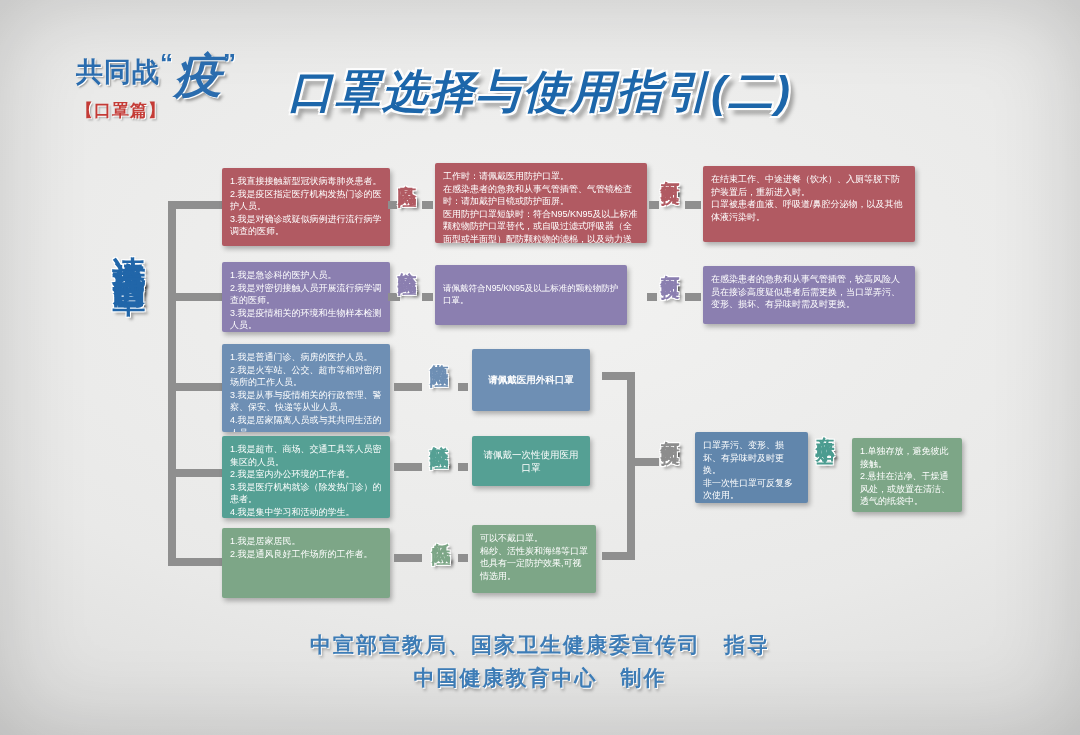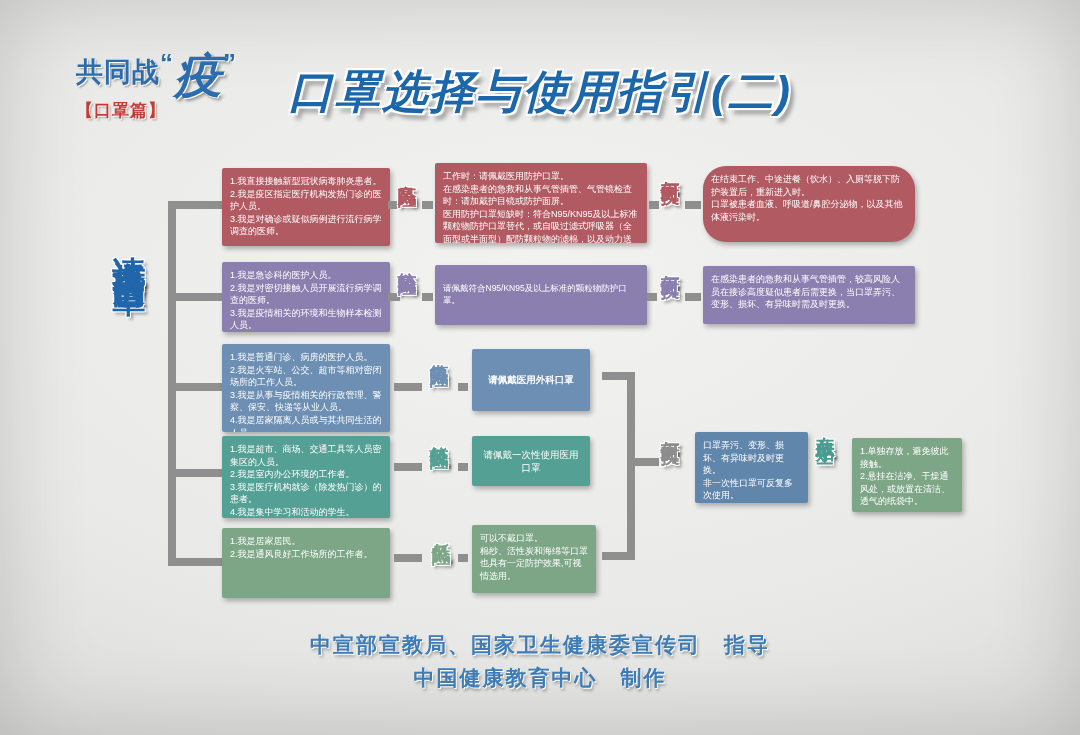--- a/index.html
+++ b/index.html
@@ -77,30 +77,30 @@
 3.我是对确诊或疑似病例进行流行病学调查的医师。</div>
   <div class="dash" style="left:388px;top:201px;width:12px"></div>
   <div class="vlabel" style="left: 398px; top: 170px; color: rgb(177, 90, 98);">高风险</div>
   <div class="dash" style="left:422px;top:201px;width:11px"></div>
   <div class="box" style="left: 435px; top: 163px; width: 212px; height: 80px; background: rgb(177, 90, 98);">工作时：请佩戴医用防护口罩。
 在感染患者的急救和从事气管插管、气管镜检查时：请加戴护目镜或防护面屏。
 医用防护口罩短缺时：符合N95/KN95及以上标准颗粒物防护口罩替代，或自吸过滤式呼吸器（全面型或半面型）配防颗粒物的滤棉，以及动力送风过滤式呼吸器。</div>
   <div class="dash" style="left:649px;top:201px;width:10px"></div>
   <div class="vlabel" style="left: 661px; top: 166px; color: rgb(177, 90, 98);">何时更换</div>
   <div class="dash" style="left:685px;top:201px;width:16px"></div>
-  <div class="box" style="left: 703px; top: 166px; width: 212px; height: 76px; background: rgb(177, 90, 98); border-radius: 23px;">在结束工作、中途进餐（饮水）、入厕等脱下防护装置后，重新进入时。
+  <div class="box" style="left: 703px; top: 166px; width: 212px; height: 76px; background: rgb(177, 90, 98);">在结束工作、中途进餐（饮水）、入厕等脱下防护装置后，重新进入时。
 口罩被患者血液、呼吸道/鼻腔分泌物，以及其他体液污染时。</div>
 
   <div class="box" style="left: 222px; top: 262px; width: 168px; height: 70px; background: rgb(139, 127, 176);">1.我是急诊科的医护人员。
 2.我是对密切接触人员开展流行病学调查的医师。
 3.我是疫情相关的环境和生物样本检测人员。</div>
   <div class="dash" style="left:388px;top:293px;width:12px"></div>
   <div class="vlabel" style="left: 398px; top: 256px; color: rgb(139, 127, 176);">较高风险</div>
   <div class="dash" style="left:422px;top:293px;width:11px"></div>
-  <div class="box vcenter" style="left: 435px; top: 265px; width: 212px; height: 60px; background: rgb(139, 127, 176);">请佩戴符合N95/KN95及以上标准的颗粒物防护口罩。</div>
+  <div class="box vcenter" style="left: 435px; top: 265px; width: 192px; height: 60px; background: rgb(139, 127, 176);">请佩戴符合N95/KN95及以上标准的颗粒物防护口罩。</div>
   <div class="dash" style="left:647px;top:293px;width:10px"></div>
   <div class="vlabel" style="left: 661px; top: 260px; color: rgb(139, 127, 176);">何时更换</div>
   <div class="dash" style="left:685px;top:293px;width:16px"></div>
   <div class="box" style="left: 703px; top: 266px; width: 212px; height: 58px; background: rgb(139, 127, 176);">在感染患者的急救和从事气管插管，较高风险人员在接诊高度疑似患者后需更换，当口罩弄污、变形、损坏、有异味时需及时更换。</div>
 
   <div class="box" style="left: 222px; top: 344px; width: 168px; height: 88px; background: rgb(110, 143, 180);">1.我是普通门诊、病房的医护人员。
 2.我是火车站、公交、超市等相对密闭场所的工作人员。
 3.我是从事与疫情相关的行政管理、警察、保安、快递等从业人员。
 4.我是居家隔离人员或与其共同生活的人员。</div>
   <div class="dash" style="left:394px;top:383px;width:28px"></div>

